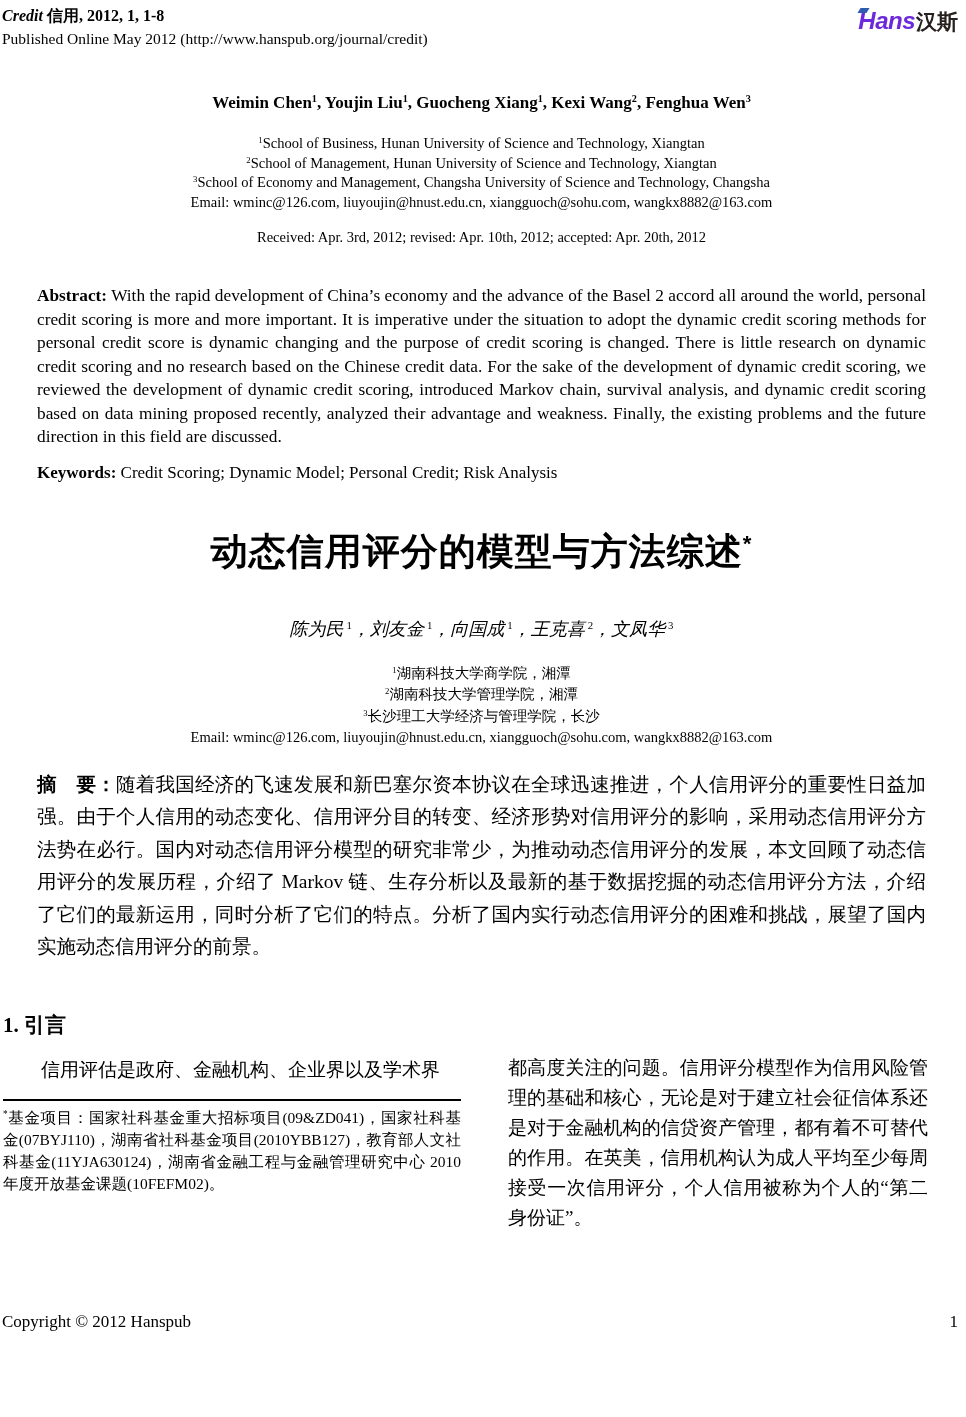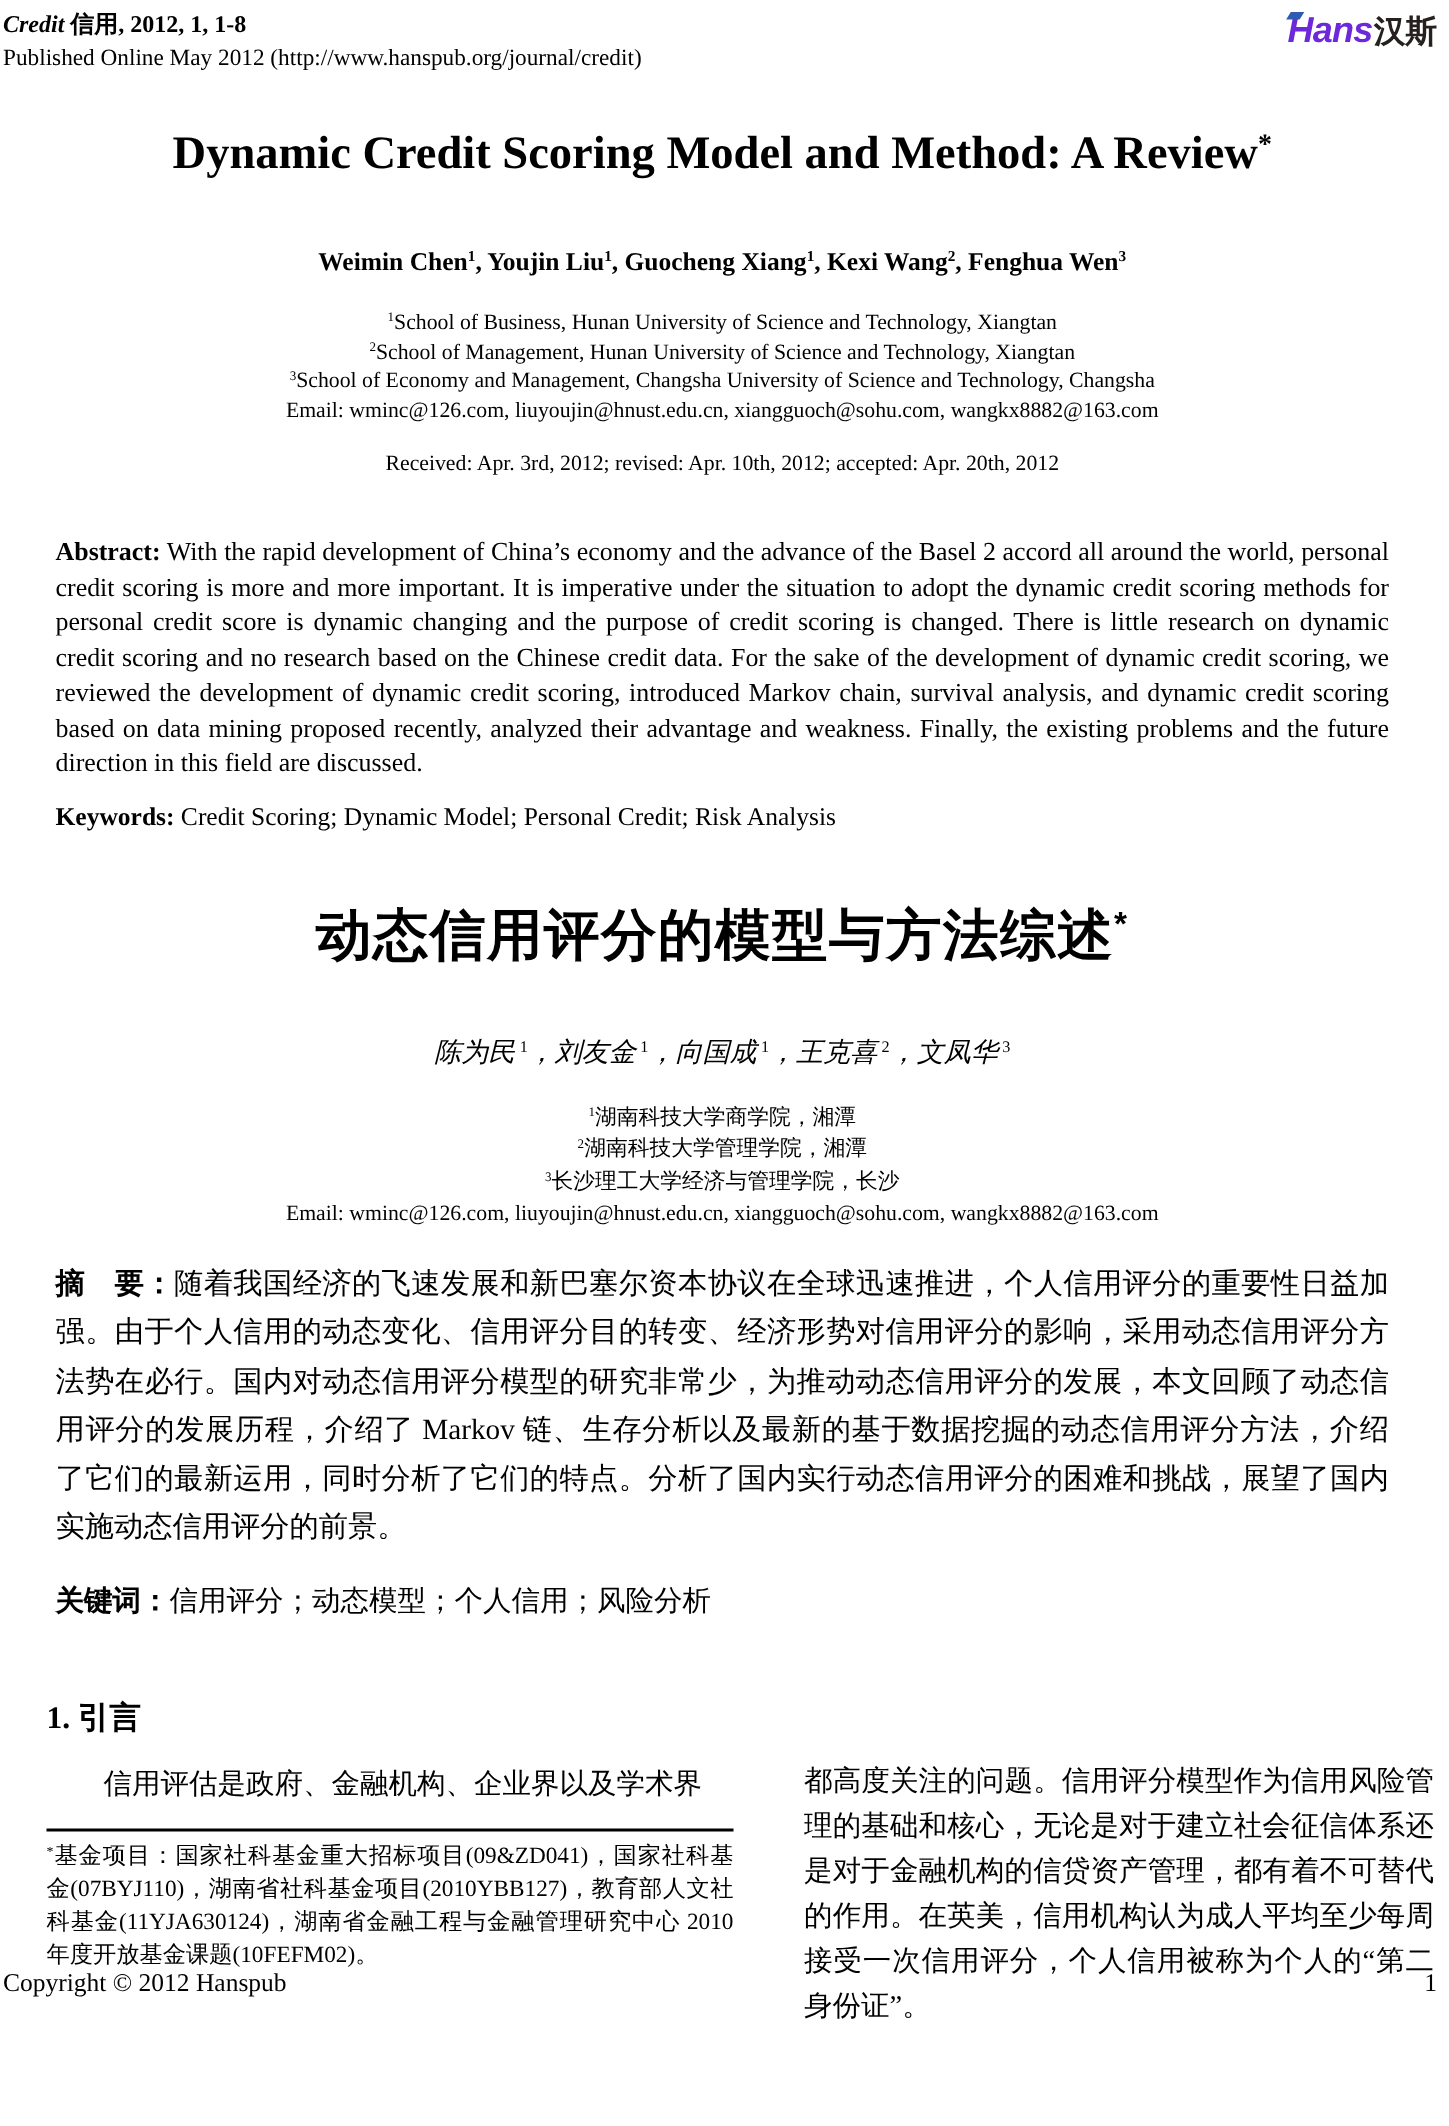--- a/index.html
+++ b/index.html
@@ -40,21 +40,21 @@
               margin-top:47px; font-family:"Liberation Sans","DejaVu Sans",sans-serif; }
   .authors-zh { text-align:center; font-size:18px; margin-top:43px; font-style:italic; }
   .authors-zh sup { margin-left:3px; font-style:normal; }
   .affiliations-zh { text-align:center; font-size:14.5px; line-height:21.5px; margin-top:22px; }
   .received-zh { text-align:center; font-size:15.5px; margin-top:16px; }
   .abstract-zh { font-size:19.5px; line-height:32.5px; text-align:justify; margin-top:19px; }
   .heiti { font-family:"Liberation Sans","DejaVu Sans",sans-serif; font-weight:bold; }
   .keywords-zh { font-size:19px; margin-top:16px; }
 
   
-  .section-area { padding:0 18px 0 3px;margin-left:28px; }
+  .section-area { padding:0 18px 0 3px; }
   .section-heading { font-size:21px; font-weight:bold; margin-top:47px;
                      font-family:"Liberation Serif","DejaVu Sans",sans-serif; }
   .columns { display:flex; margin-top:14px; }
   .col-left { width:458px; flex:none; }
   .col-right { width:420px; flex:none; margin-left:47px; font-size:19px; line-height:30px; text-align:justify; }
   .left-para { font-size:19px; line-height:34px; text-indent:2em; }
   .footnote-sep { border:none; border-top:2px solid #000; margin:12px 0 6px 0; width:100%; height:0; }
   .footnote { font-size:15.5px; line-height:22px; text-align:justify; }
 
   
@@ -71,21 +71,20 @@
       <div class="jh-line1"><span class="jname">Credit</span><span> 信用, 2012, 1, 1-8</span></div>
       <div class="jh-line2">Published Online May 2012 (http://www.hanspub.org/journal/credit)</div>
     </div>
     <div class="logo">
       <span class="logo-tick"></span><span class="logo-hans">Hans</span><span class="logo-hanzi">汉斯</span>
     </div>
   </div>
 
   <div class="main">
 
-    <div class="title-en"><span>Dynamic Credit Scoring Model and Method: A Review</span><sup>*</sup></div>
 
     <div class="authors-en"><span>Weimin Chen</span><sup>1</sup>, <span>Youjin Liu</span><sup>1</sup>, <span>Guocheng Xiang</span><sup>1</sup>, <span>Kexi Wang</span><sup>2</sup>, <span>Fenghua Wen</span><sup>3</sup></div>
 
     <div class="affiliations-en">
         <div><sup>1</sup>School of Business, Hunan University of Science and Technology, Xiangtan</div>
         <div><sup>2</sup>School of Management, Hunan University of Science and Technology, Xiangtan</div>
         <div><sup>3</sup>School of Economy and Management, Changsha University of Science and Technology, Changsha</div>
         <div>Email: wminc@126.com, liuyoujin@hnust.edu.cn, xiangguoch@sohu.com, wangkx8882@163.com</div>
       </div>
 
@@ -102,21 +101,20 @@
     <div class="affiliations-zh">
         <div><sup>1</sup>湖南科技大学商学院，湘潭</div>
         <div><sup>2</sup>湖南科技大学管理学院，湘潭</div>
         <div><sup>3</sup>长沙理工大学经济与管理学院，长沙</div>
         <div>Email: wminc@126.com, liuyoujin@hnust.edu.cn, xiangguoch@sohu.com, wangkx8882@163.com</div>
       </div>
 
 
     <div class="abstract-zh"><span class="heiti">摘　要：</span><span>随着我国经济的飞速发展和新巴塞尔资本协议在全球迅速推进，个人信用评分的重要性日益加强。由于个人信用的动态变化、信用评分目的转变、经济形势对信用评分的影响，采用动态信用评分方法势在必行。国内对动态信用评分模型的研究非常少，为推动动态信用评分的发展，本文回顾了动态信用评分的发展历程，介绍了 Markov 链、生存分析以及最新的基于数据挖掘的动态信用评分方法，介绍了它们的最新运用，同时分析了它们的特点。分析了国内实行动态信用评分的困难和挑战，展望了国内实施动态信用评分的前景。</span></div>
 
-    <div class="abstract-zh keywords-zh"><span class="heiti">关键词：</span><span>信用评分；动态模型；个人信用；风险分析</span></div>
 
   </div>
 
   <div class="section-area">
     <div class="section-heading">1. 引言</div>
     <div class="columns">
       <div class="col-left">
         <div class="left-para">信用评估是政府、金融机构、企业界以及学术界</div>
         <div class="footnote-sep"></div>
         <div class="footnote"><sup>*</sup><span>基金项目：国家社科基金重大招标项目(09&amp;ZD041)，国家社科基金(07BYJ110)，湖南省社科基金项目(2010YBB127)，教育部人文社科基金(11YJA630124)，湖南省金融工程与金融管理研究中心 2010 年度开放基金课题(10FEFM02)。</span></div>

